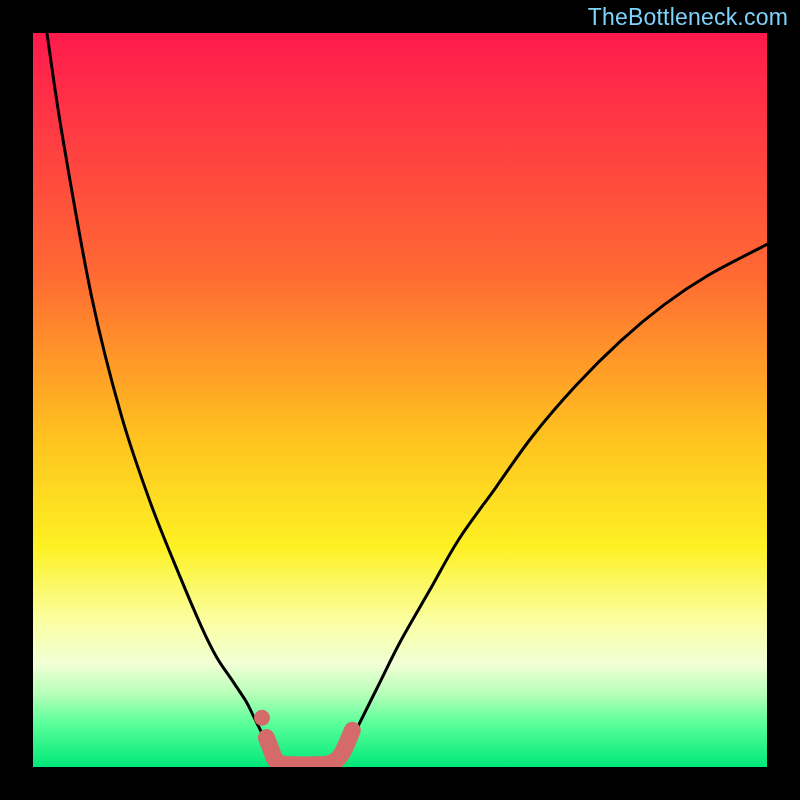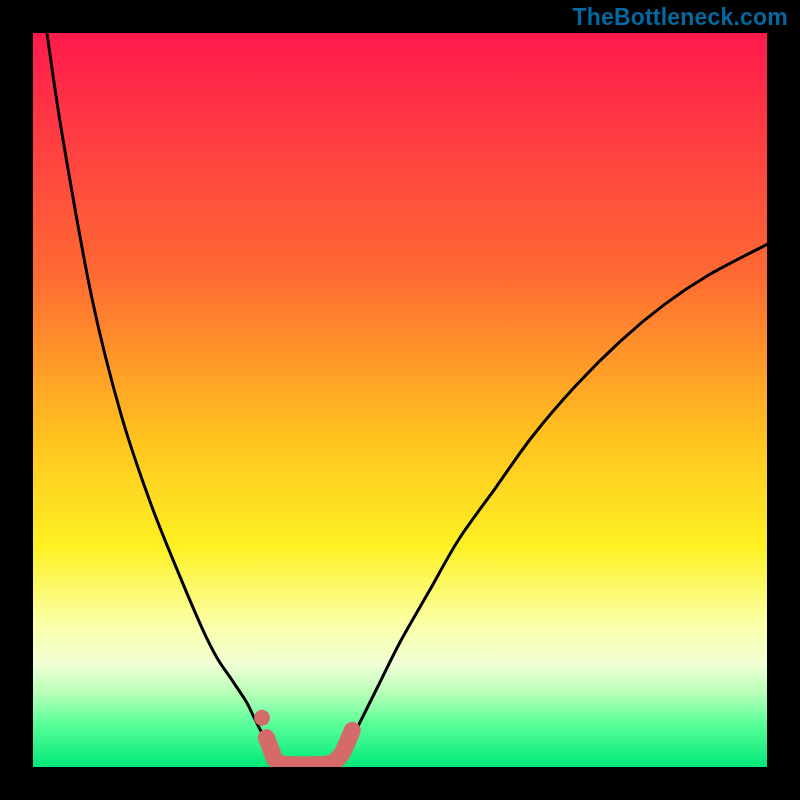--- a/index.html
+++ b/index.html
@@ -24,23 +24,23 @@
     height: 734px;
   }
   .gradient {
     position: absolute;
     inset: 0;
   }
   .watermark {
     position: absolute;
     top: 4px;
     right: 12px;
-    color: #0369a1;
+    color: #7dd3fc;
     font-size: 23px;
-    font-weight: 700;
+    font-weight: 400;
     letter-spacing: 0.2px;
   }
   svg.curves {
     position: absolute;
     inset: 0;
   }
 </style>
 </head>
 <body>
 

